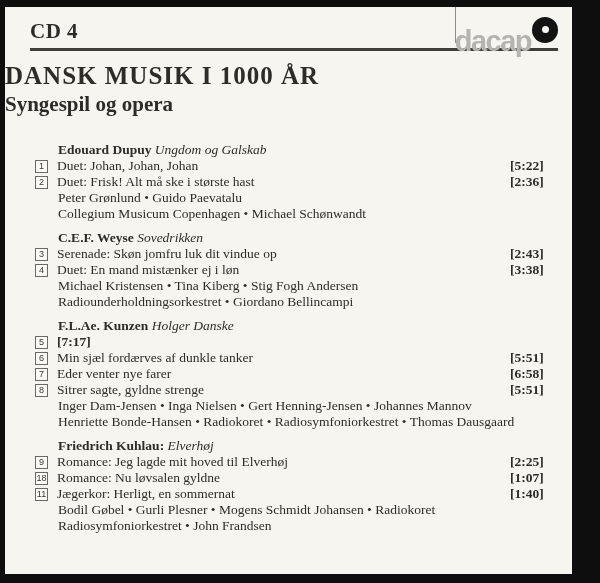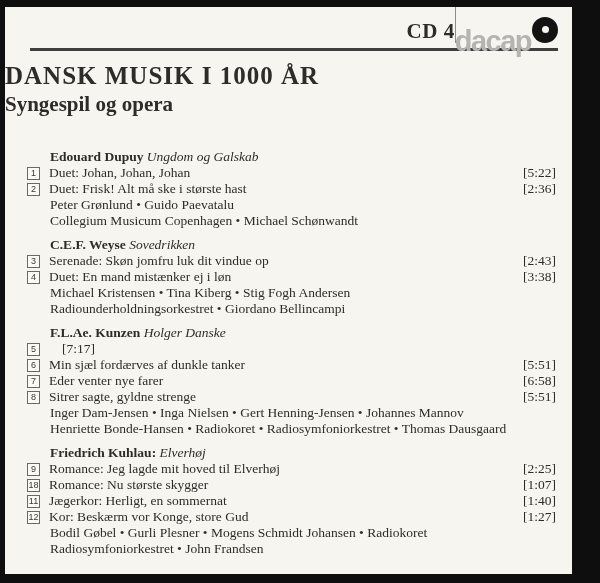--- a/index.html
+++ b/index.html
@@ -18,21 +18,21 @@
     color: #2e2c29;
   }
   .scan-line {
     position: absolute;
     left: 450px; top: 0;
     width: 1px; height: 36px;
     background: #8f8d89;
   }
   .header {
     display: flex;
-    justify-content: flex-end;
+    justify-content: space-between;
     align-items: flex-end;
     padding: 8px 14px 0 25px;
   }
   .cd-label {
     font-size: 21px;
     font-weight: bold;
     letter-spacing: 0.5px;
   }
   .logo {
     display: flex;
@@ -72,22 +72,22 @@
     font-size: 25px;
     font-weight: bold;
     letter-spacing: 1px;
   }
   .subtitle {
     font-size: 21px;
     font-weight: bold;
     margin-top: 2px;
   }
   .tracklist {
-    margin-top: 32px;
-    padding: 0 16px 0 22px;
+    margin-top: 25px;
+    padding: 0 16px 0 30px;
     font-size: 13.5px;
     line-height: 16px;
   }
   .section { margin-bottom: 8px; }
   .section-heading { padding-left: 23px; }
   .composer { font-weight: bold; }
   .work { font-style: italic; }
   .track-row { display: flex; align-items: flex-start; }
   .no-box {
     flex: 0 0 13px;
@@ -97,22 +97,22 @@
     margin: 2px 9px 0 0;
     font-family: "Liberation Sans", sans-serif;
     font-size: 9px;
     line-height: 11px;
     text-align: center;
     color: #3a3834;
   }
   .track-title { flex: 1 1 auto; }
   .track-duration {
     flex: 0 0 46px;
-    text-align: right;
     white-space: nowrap;
+    font-weight: bold;
   }
   .performer-line { padding-left: 23px; }
 </style>
 </head>
 <body>
 
 <div class="page">
   <div class="scan-line"></div>
 
   <div class="header">
@@ -222,35 +222,30 @@
     </div>
     <div>
   <div class="track-row">
     <span class="no-box"><span>9</span></span>
     <span class="track-title">Romance: Jeg lagde mit hoved til Elverhøj</span>
     <span class="track-duration">[2:25]</span>
   </div>
 
   <div class="track-row">
     <span class="no-box"><span>18</span></span>
-    <span class="track-title">Romance: Nu største skygger</span>
+    <span class="track-title">Romance: Nu løvsalen gyldne</span>
     <span class="track-duration">[1:07]</span>
   </div>
 
   <div class="track-row">
     <span class="no-box"><span>11</span></span>
     <span class="track-title">Jægerkor: Herligt, en sommernat</span>
     <span class="track-duration">[1:40]</span>
   </div>
 
-  <div class="track-row">
-    <span class="no-box"><span>12</span></span>
-    <span class="track-title">Kor: Beskærm vor Konge, store Gud</span>
-    <span class="track-duration">[1:27]</span>
-  </div>
 </div>
     <div>
   <div class="performer-line">Bodil Gøbel • Gurli Plesner • Mogens Schmidt Johansen • Radiokoret</div>
 
   <div class="performer-line">Radiosymfoniorkestret • John Frandsen</div>
 </div>
   </div>
 </div>
 </div>
 

